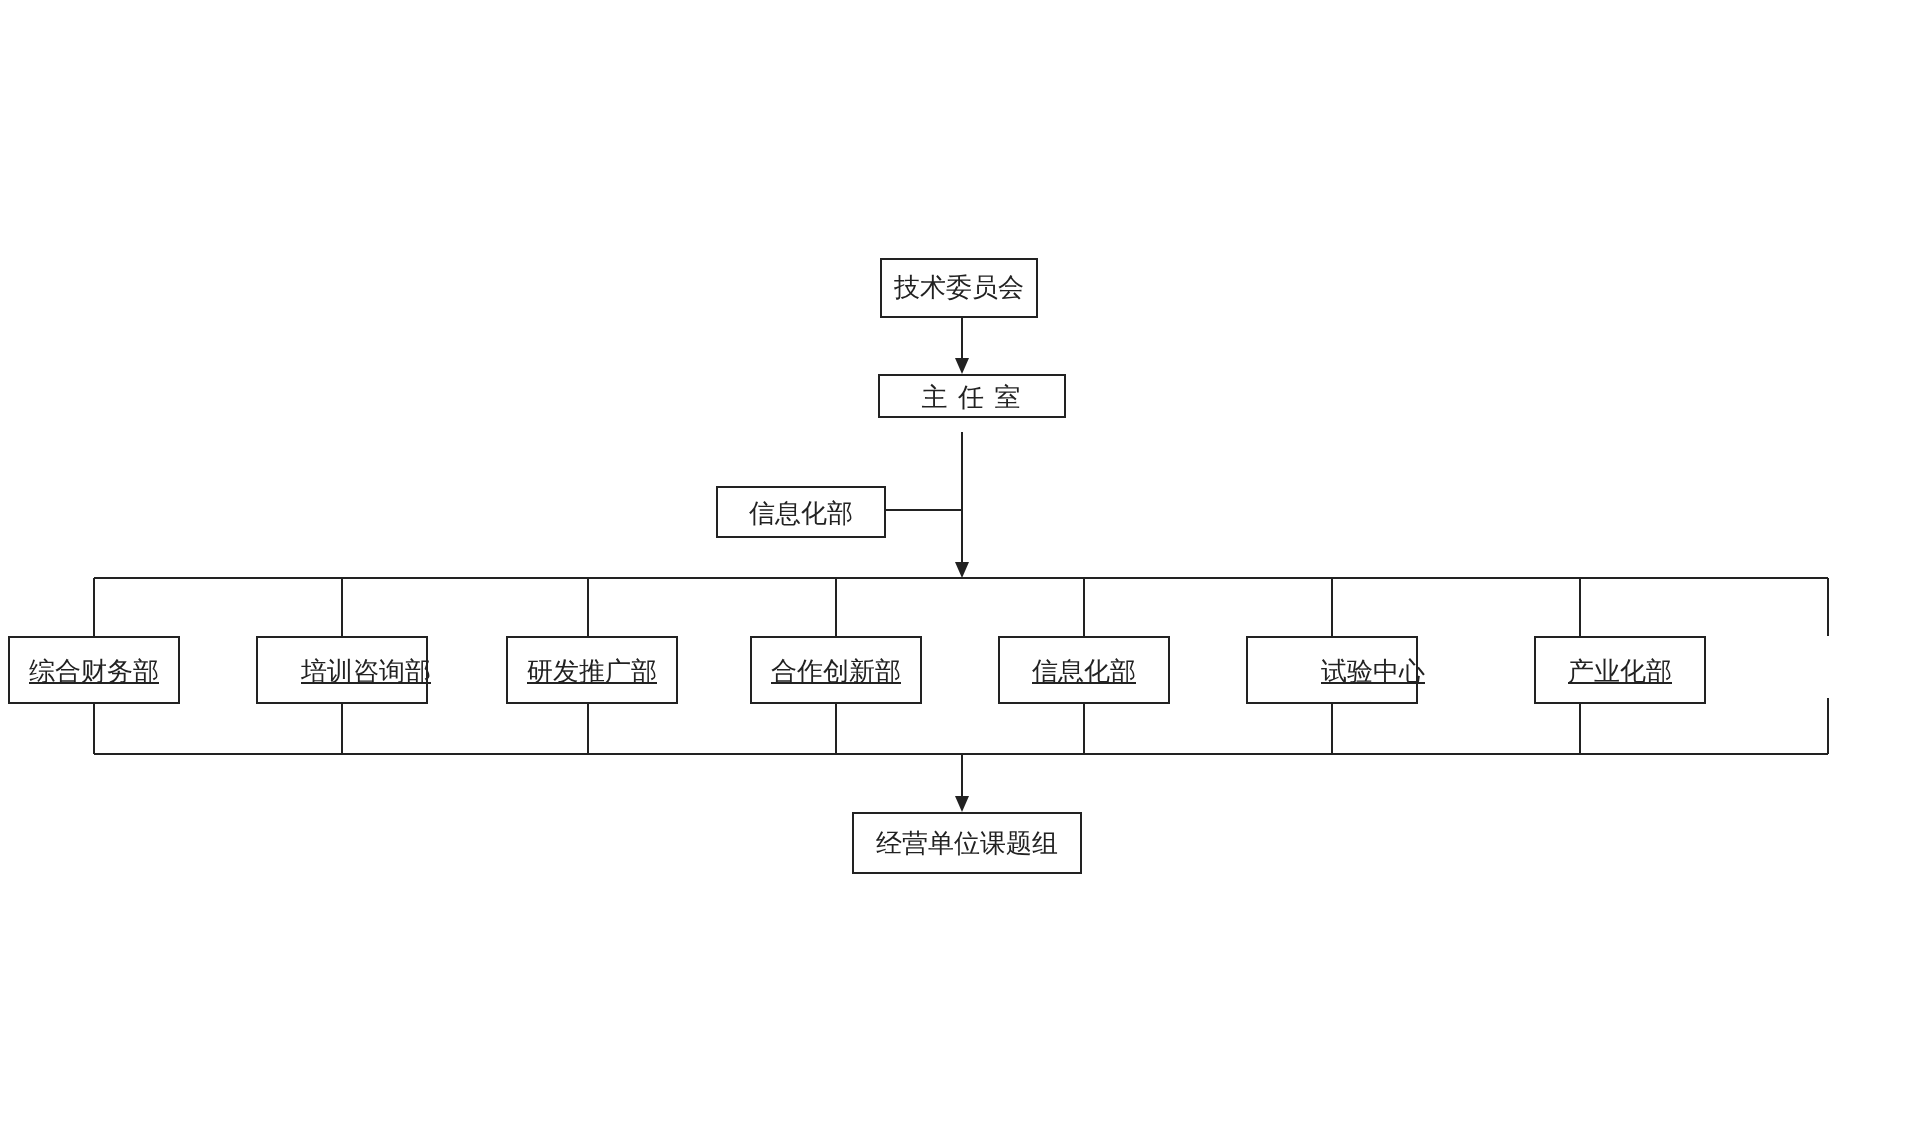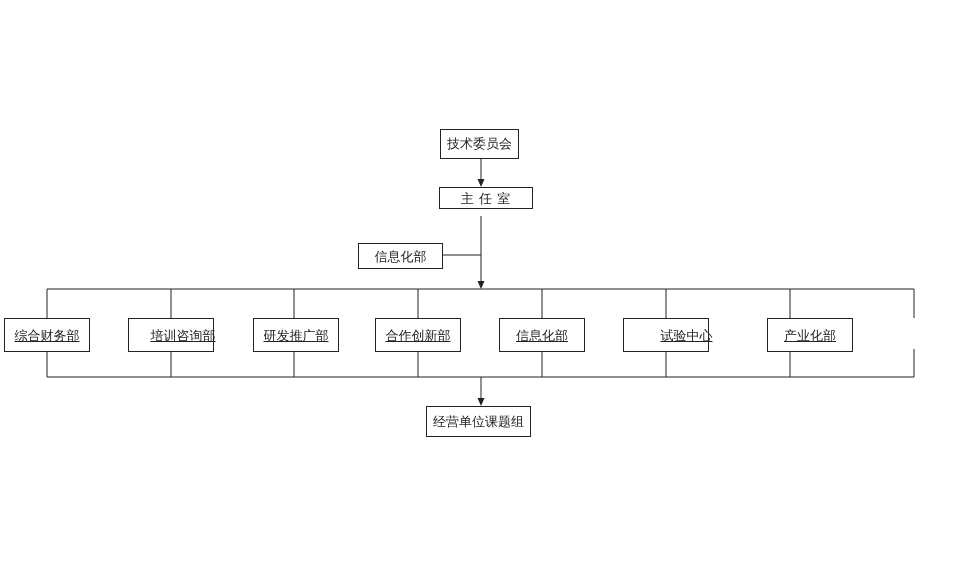--- a/index.html
+++ b/index.html
@@ -40,21 +40,21 @@
   .node-expert   { left: 358px; top: 243px; width: 85px;  height: 26px; }
   .node-dept     { top: 318px; width: 86px; height: 34px; text-decoration: underline; }
   .dept-0 { left: 4px; }
   .dept-1 { left: 128px; padding-left: 24px; }
   .dept-2 { left: 253px; }
   .dept-3 { left: 375px; }
   .dept-4 { left: 499px; }
   .dept-5 { left: 623px; padding-left: 41px; }
   .dept-6 { left: 747px; margin-left: 20px; }
   .dept-7 { left: 871px; }
-  .node-bottom   { left: 426px; top: 406px; width: 105px; height: 31px; }
+  .node-bottom   { left: 426px; top: 406px; width: 115px; height: 31px; }
 </style>
 </head>
 <body>
 
 <div class="canvas">
 
   <svg class="wires" viewBox="0 0 963 562" xmlns="http://www.w3.org/2000/svg">
     <g stroke="#222222" stroke-width="1" fill="none">
 
       <g>

